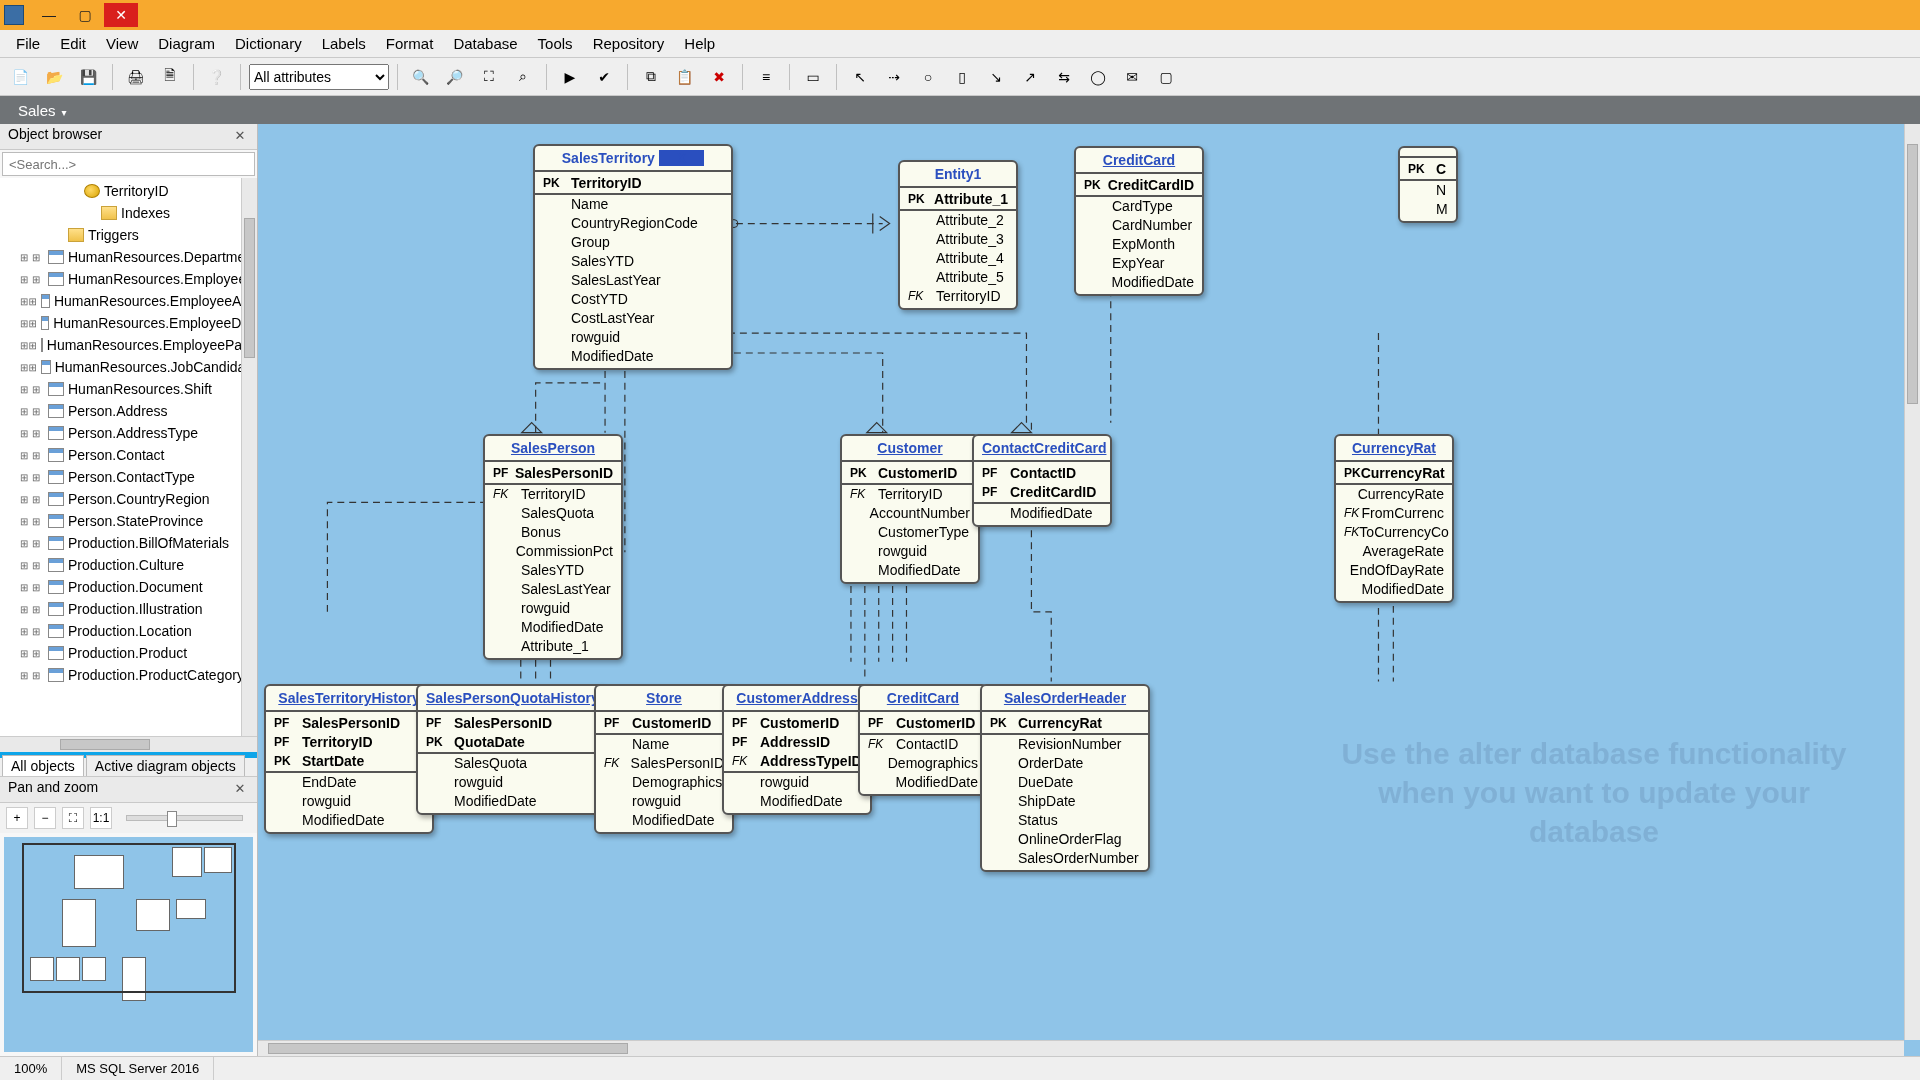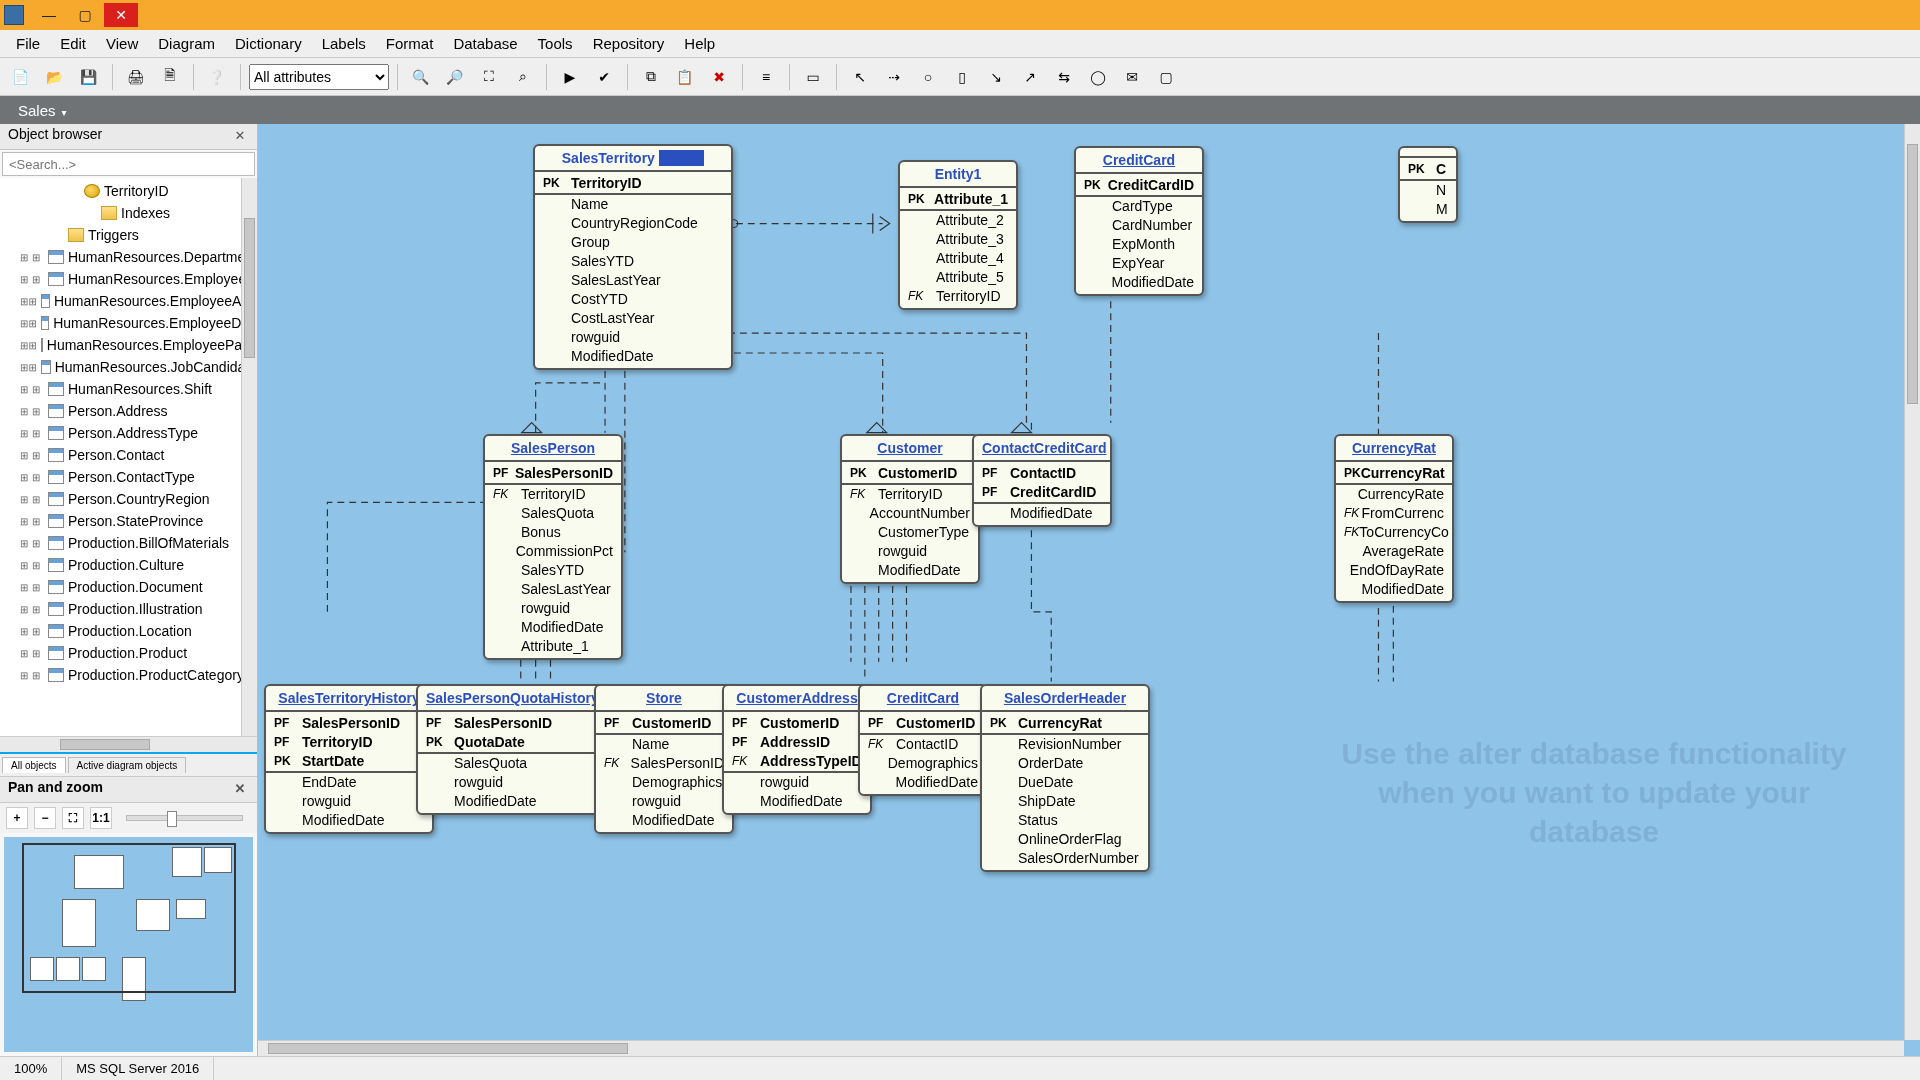--- a/index.html
+++ b/index.html
@@ -42,25 +42,25 @@
 .tree-row { display: flex; align-items: center; height: 22px; padding-left: 6px; white-space: nowrap; }
 .tree-row .twist { width: 12px; color: #666; font-size: 10px; }
 .tree-row .twist2 { width: 12px; color: #666; font-size: 10px; }
 .tree-row .node-icon { width: 16px; height: 14px; margin: 0 4px; }
 .tree-row .node-label { font-size: 14px; }
 .tree-scroll-v { position:absolute; right:0; top:0; bottom:0; width:16px; background:#e9e9e9; border-left:1px solid #ccc;}
 .tree-scroll-v .thumb { position:absolute; top:40px; left:2px; right:2px; height:140px; background:#c7c7c7; border:1px solid #aaa;}
 .tree-scroll-h { height:16px; background:#e9e9e9; border-top:1px solid #ccc; position:relative;}
 .tree-scroll-h .thumb { position:absolute; left:60px; top:2px; bottom:2px; width:90px; background:#c7c7c7; border:1px solid #aaa;}
 
-.bottom-tabs { height: 24px; background: #efefef; border-top: 2px solid #0ea5e9; display: flex; align-items: center; font-size: 10px; }
+.bottom-tabs { height: 24px; background: #efefef; border-top: 6px solid #0ea5e9; display: flex; align-items: flex-end; font-size: 14px; }
 .bottom-tabs .btab { padding: 2px 8px; border: 1px solid #bbb; border-bottom: none; background:#fff; margin-left:2px; }
 
 
-.panzoom { height: 280px; border-top: 1px solid #c9c9c9; display:flex; flex-direction:column;font-weight:bold;}
+.panzoom { height: 280px; border-top: 1px solid #c9c9c9; display:flex; flex-direction:column;}
 .pz-tools { height: 30px; background: #f2f2f2; display:flex; align-items:center; gap:6px; padding:0 6px;}
 .pz-tools .pz-btn { width:22px; height:22px; border:1px solid #ccc; background:#fff; display:flex; align-items:center; justify-content:center; font-size:12px;}
 .pz-slider { flex:1; height:6px; background:#ddd; border:1px solid #bbb; position:relative; margin:0 8px;}
 .pz-slider .knob { position:absolute; top:-5px; left:40px; width:10px; height:16px; background:#fff; border:1px solid #888;}
 .pz-canvas { flex:1; background:#8fc4e8; margin:4px; position:relative; overflow:hidden;}
 .mini-ent { position:absolute; background:#fff; border:1px solid #666; }
 
 
 .canvas-wrap { flex: 1; position: relative; background: #8fc4e8; overflow: hidden; }
 .canvas { position: absolute; left:0; top:0; right:16px; bottom:16px; }

